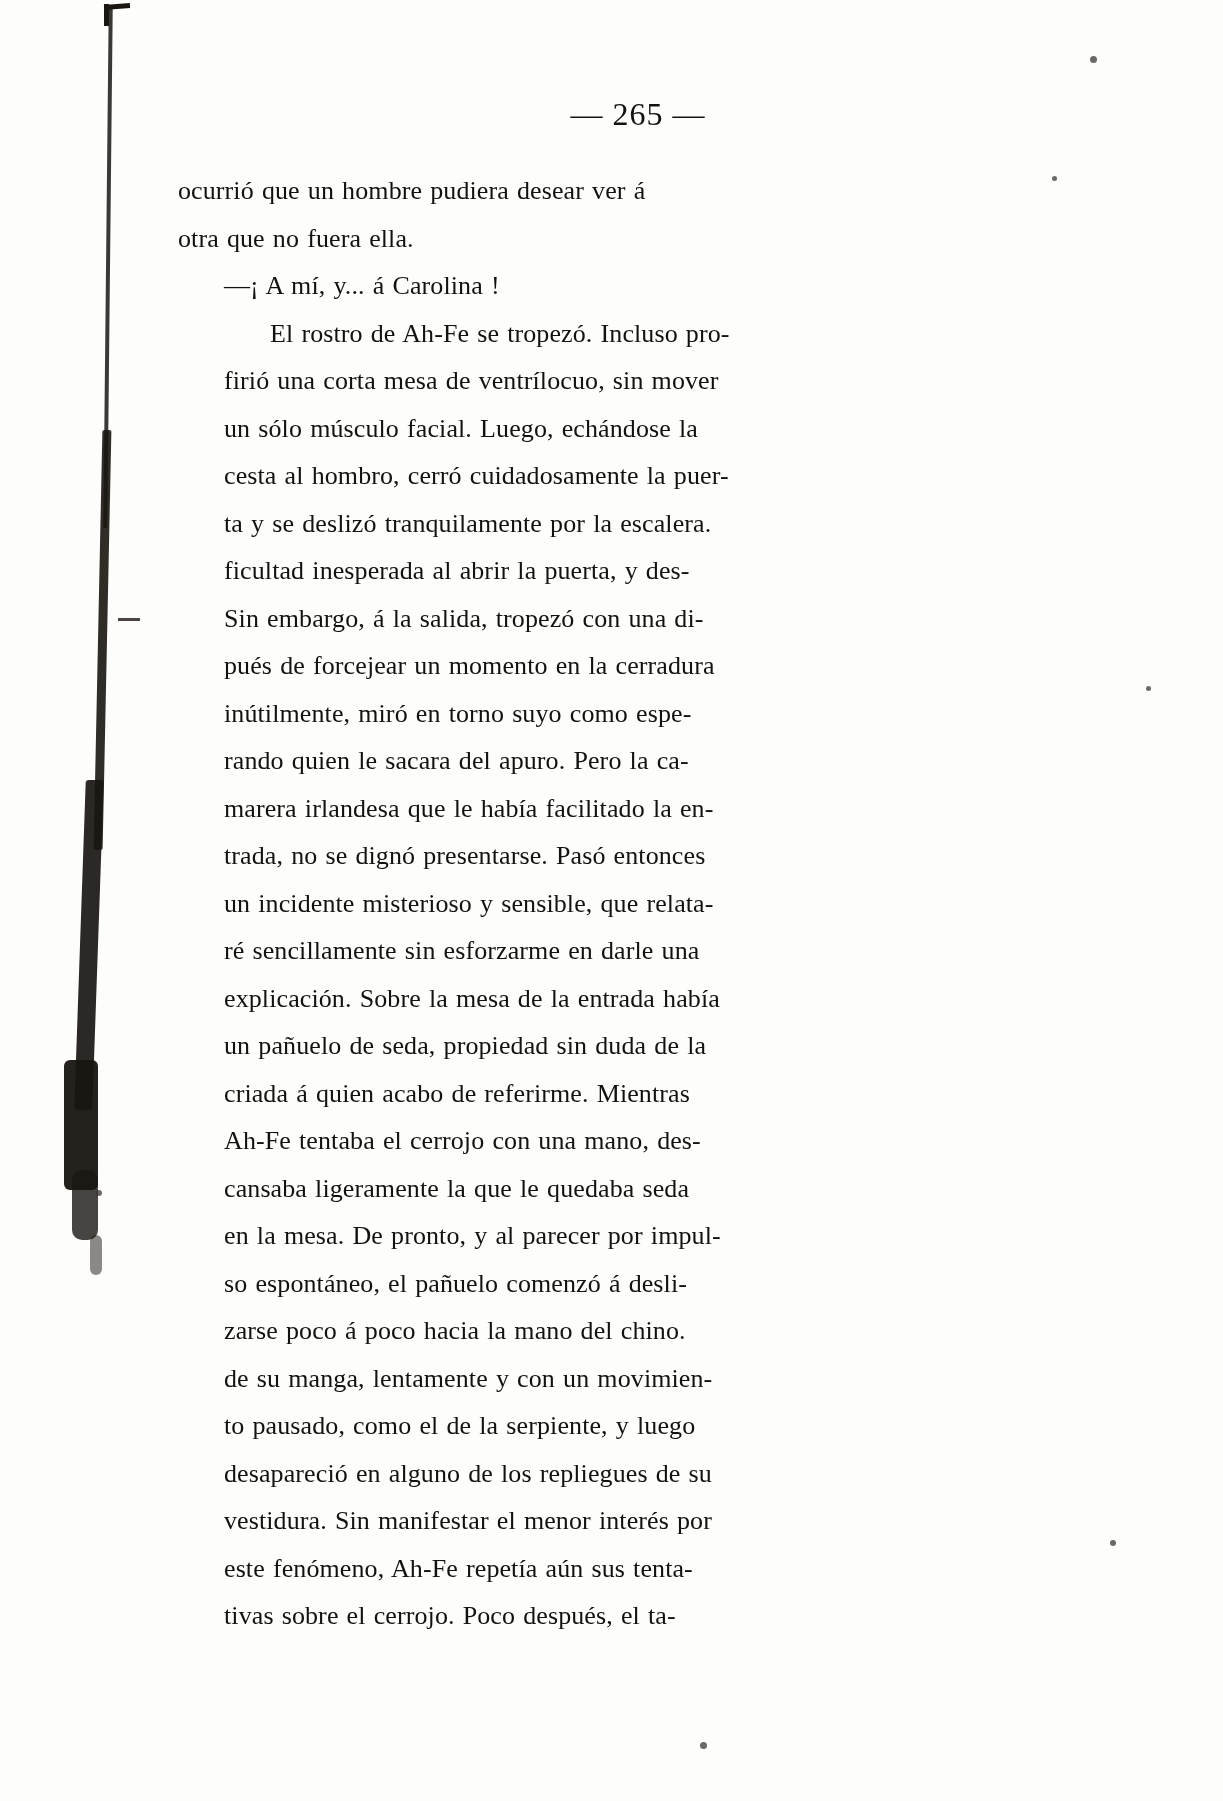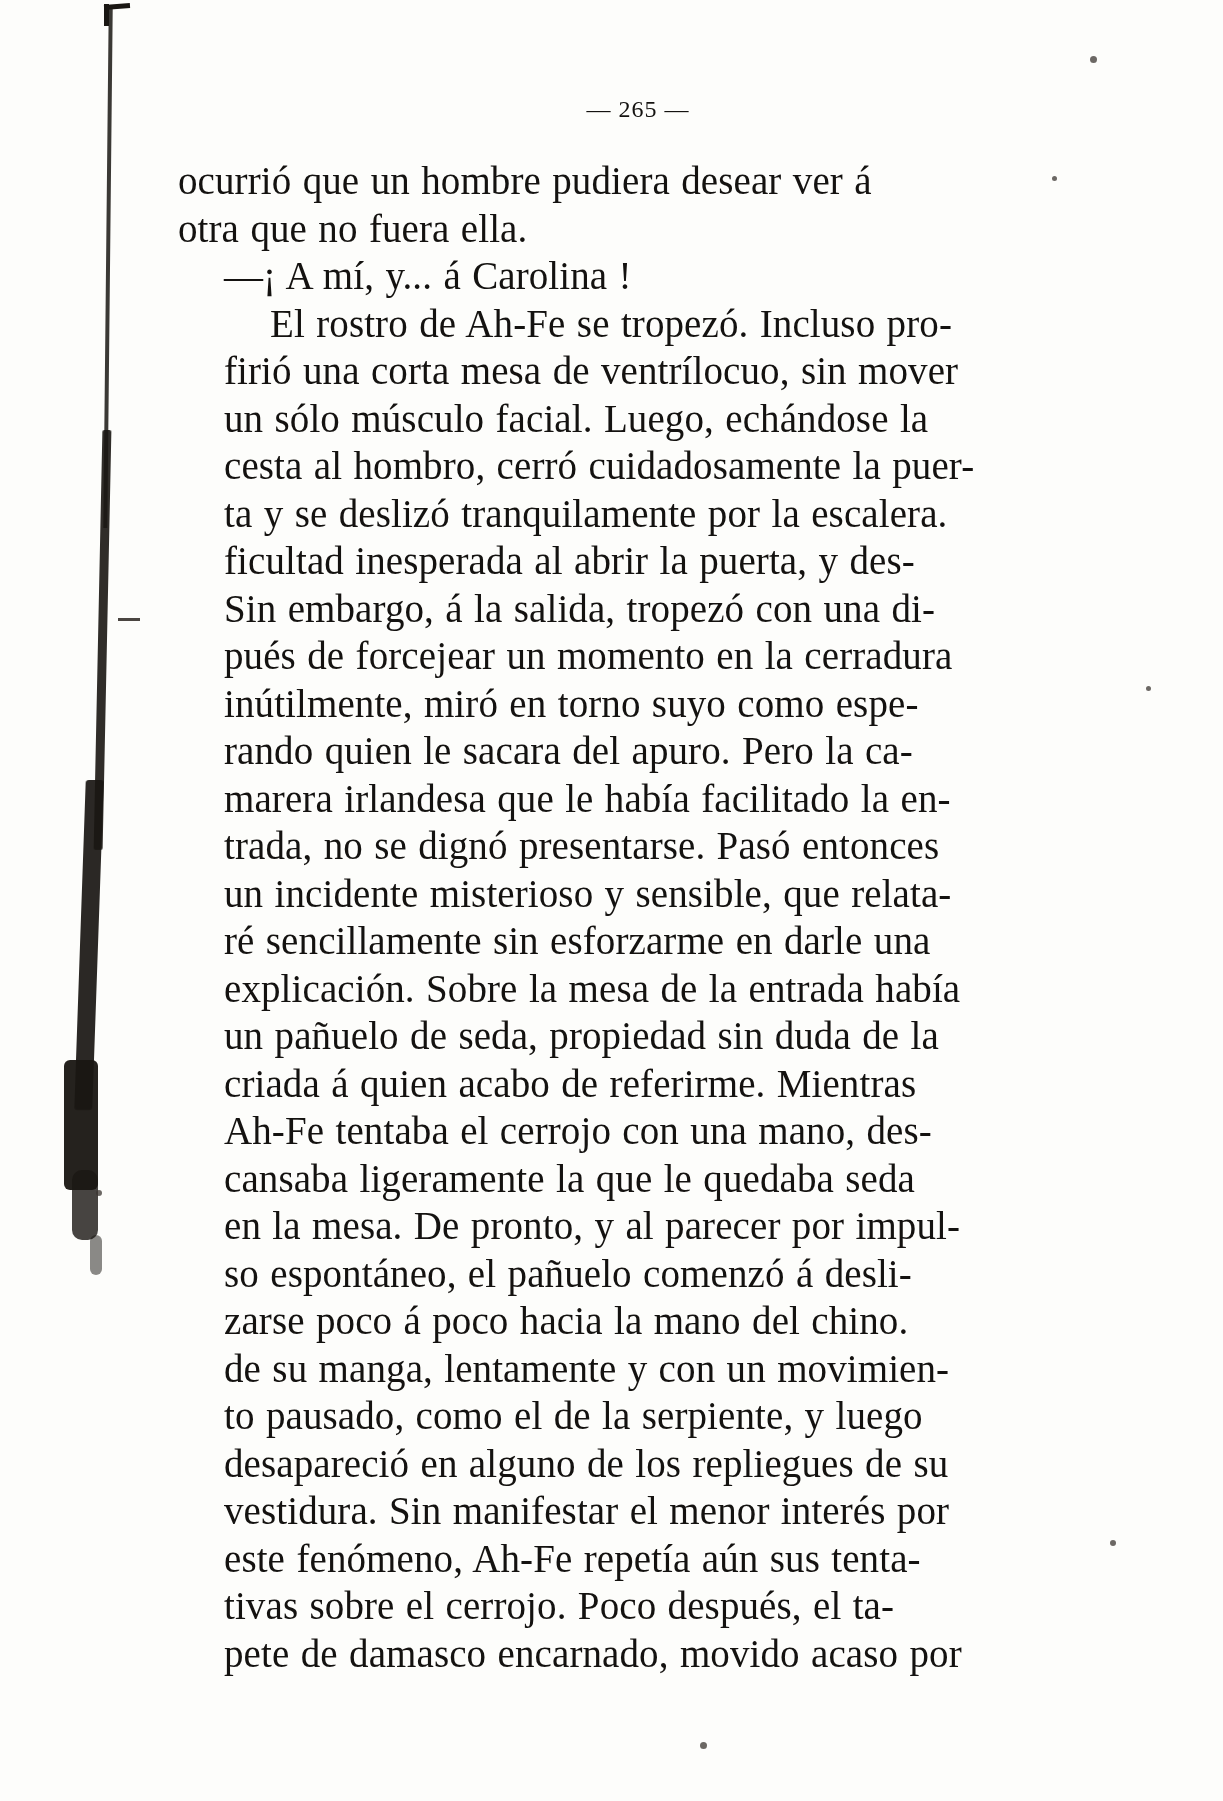--- a/index.html
+++ b/index.html
@@ -72,28 +72,28 @@
 
   
   .content {
     position: absolute;
     left: 178px;
     top: 96px;
     width: 920px;
   }
   .folio {
     text-align: center;
-    font-size: 24px;
+    font-size: 32px;
     letter-spacing: 1px;
     margin: 0 0 34px 0;
     font-weight: 400;
   }
   .para {
     margin: 0;
-    font-size: 39px;
+    font-size: 26px;
     line-height: 47.5px;
     text-align: justify;
     text-align-last: left;
     letter-spacing: .1px;
     word-spacing: 1.5px;
   }
   .para.indent { text-indent: 46px; }
   
   .j {
     display: flex;
@@ -220,19 +220,16 @@
         </div>
       <div class="j">
           <span>vestidura. Sin manifestar el menor interés por</span>
         </div>
       <div class="j">
           <span>este fenómeno, Ah-Fe repetía aún sus tenta-</span>
         </div>
       <div class="j">
           <span>tivas sobre el cerrojo. Poco después, el ta-</span>
         </div>
-      <div class="j">
-          <span>pete de damasco encarnado, movido acaso por</span>
-        </div>
     </div>
 
   </div>
 </div>
 
 </body></html>

